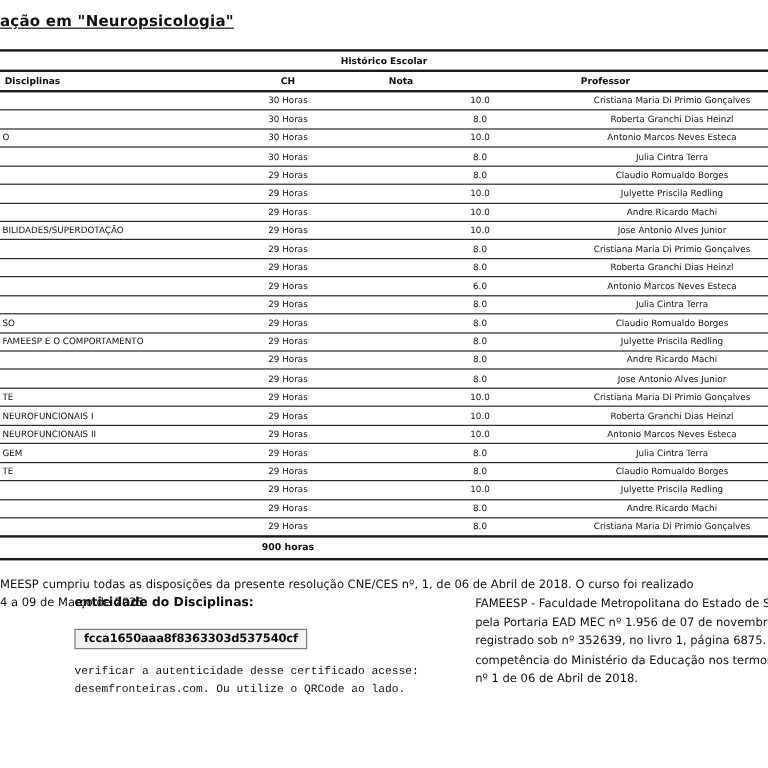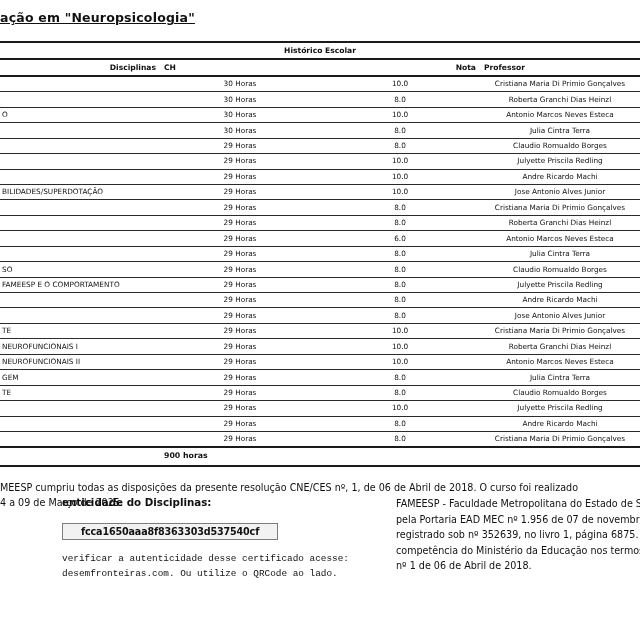--- a/index.html
+++ b/index.html
@@ -59,23 +59,23 @@
     text-align: center;
     font-size: 7.6px;
     padding: 3.6px 4px;
   }
   .transcript .colhead th {
     border-bottom: 2.2px solid #1a1a1a;
     border-top: none;
     font-weight: bold;
     font-size: 7.6px;
   }
-  .c-disc   { width: 348px; text-align: right; }
-  .c-ch     { width: 78px;  text-align: left; }
-  .c-nota   { width: 74px;  text-align: right; }
+  .c-disc   { width: 348px; text-align: left; }
+  .c-ch     { width: 78px;  text-align: center; }
+  .c-nota   { width: 74px;  text-align: left; }
   .c-prof   { width: 240px; text-align: left; }
 
   .transcript tbody td { text-align: center; }
   .transcript tbody td.c-disc { text-align: left; padding-left: 2px; }
 
   .total-row td {
     border-top: 2.2px solid #1a1a1a;
     border-bottom: 2.6px solid #1a1a1a;
     font-weight: bold;
     font-size: 7.8px;
@@ -109,21 +109,21 @@
     font-weight: bold;
     margin: 0 0 12px 0;
     white-space: nowrap;
   }
   .hash-box {
     display: inline-block;
     border: 1px solid #7d7d7d;
     background: #f2f2f2;
     font-size: 9.6px;
     font-weight: bold;
-    padding: 2px 18px;
+    padding: 2px 7px;
     letter-spacing: -.15px;
     white-space: nowrap;
   }
   .auth-note {
     margin-top: 12px;
     font-size: 9.4px;
     line-height: 1.58;
     white-space: pre-line;
     font-family: Liberation Mono, monospace;
   }

